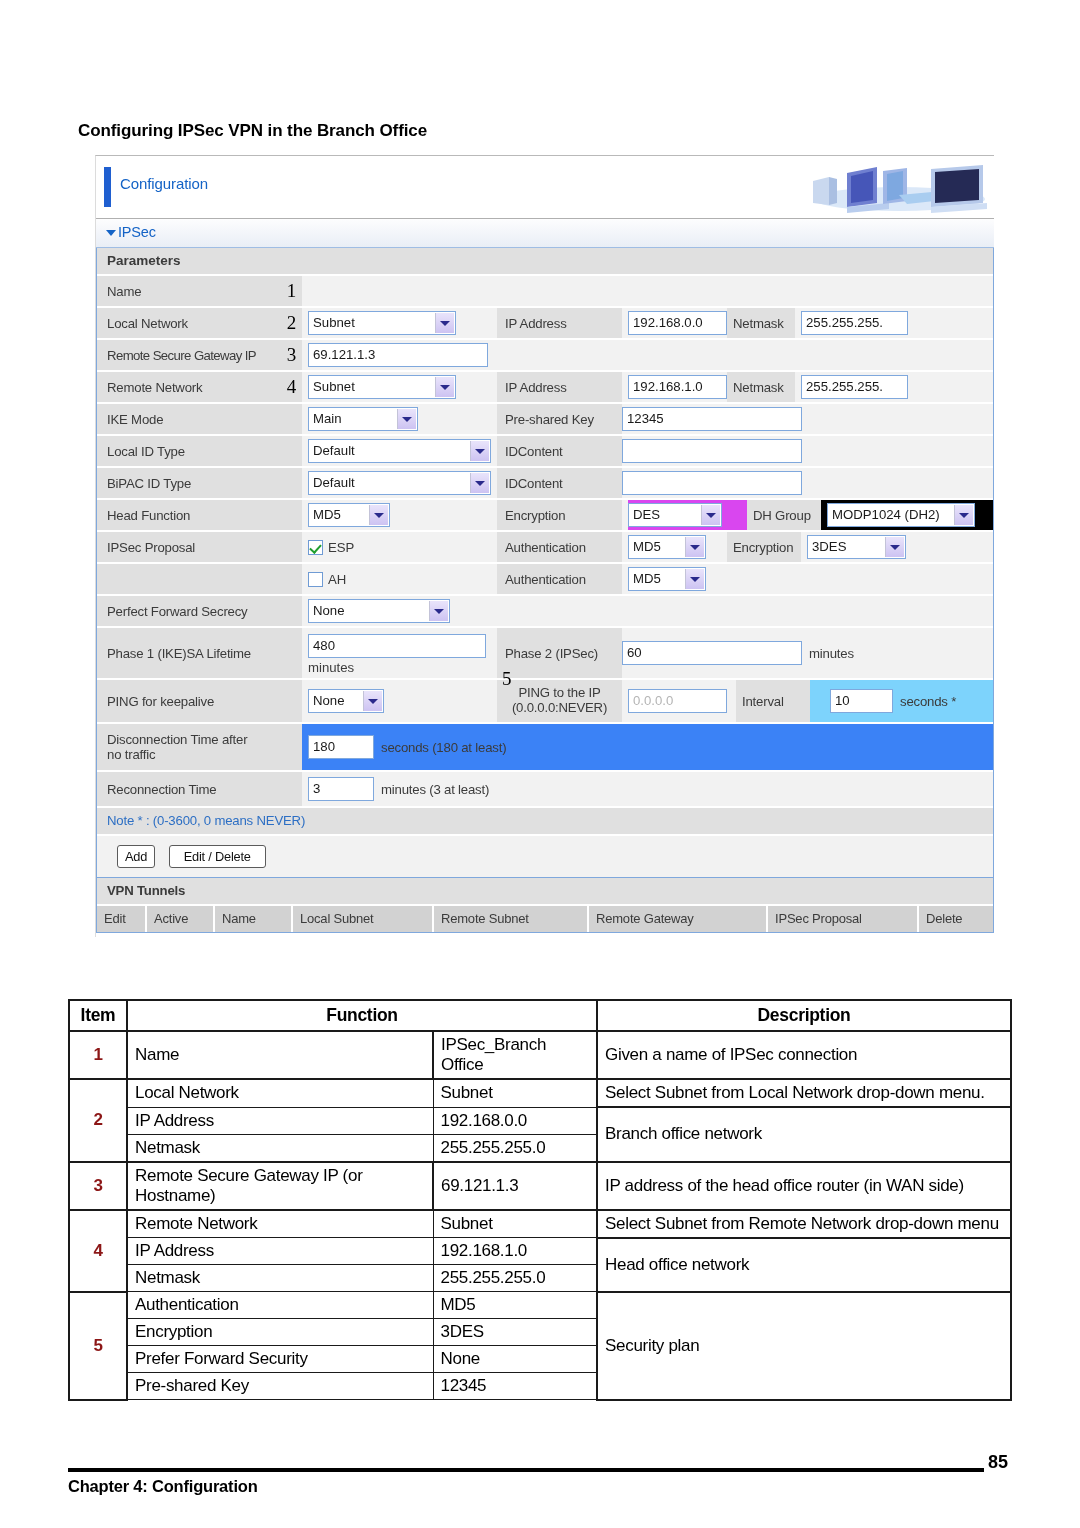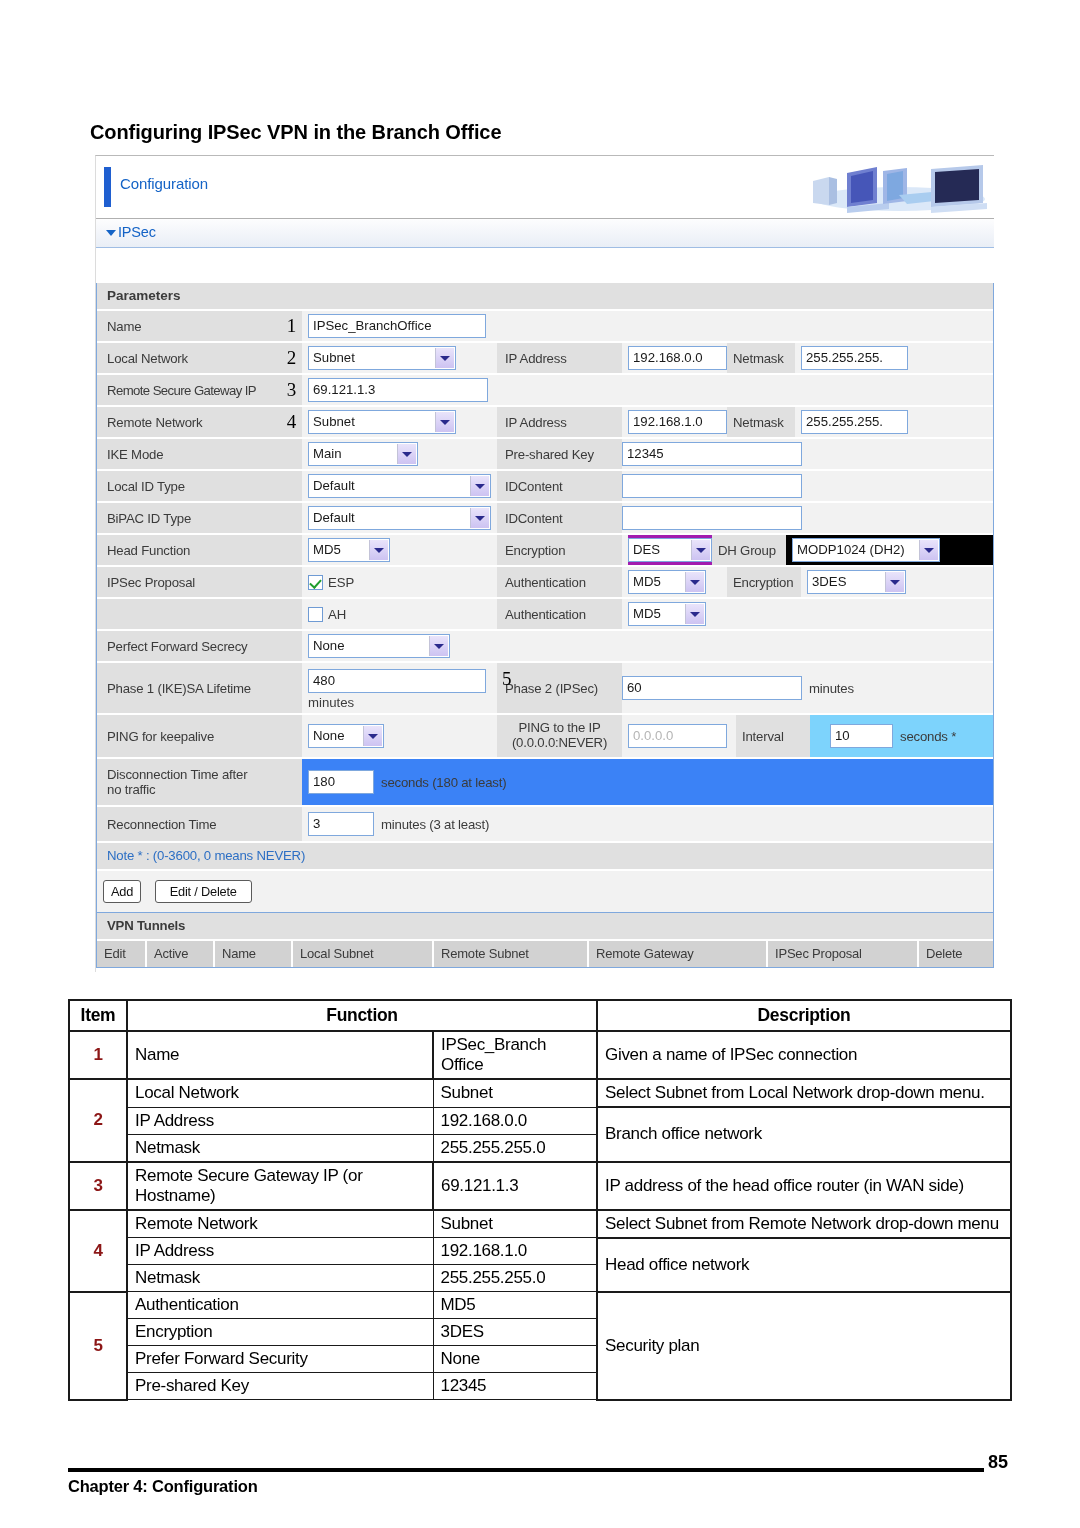--- a/index.html
+++ b/index.html
@@ -16,21 +16,21 @@
   
   .runhead{
     position:absolute;left:0;top:62px;width:1012px;
     text-align:right;
     font-size:19.5px;font-weight:bold;letter-spacing:-0.2px;
   }
 
   
   .sect-h{
     position:absolute;left:78px;top:121px;
-    font-size:20px;font-weight:bold;letter-spacing:-0.1px;margin-left:12px;
+    font-size:17px;font-weight:bold;letter-spacing:-0.1px;
   }
 
   
   .ui{
     position:absolute;left:95px;top:155px;
     width:898px;
     background:#ffffff;
     border-top:1px solid #b9b9b9;
     border-left:1px solid #dcdcdc;
   }
@@ -75,21 +75,20 @@
     border-left:1px solid #7fa8dd;
     border-right:1px solid #7fa8dd;
     background:#f2f2f2;
   }
   .params-bar{
     height:26px;line-height:26px;
     padding-left:10px;
     font-size:13.5px;font-weight:bold;color:#3b3b3b;
     background:#e0e0e0;
     border-bottom:2px solid #ffffff;
-    margin-top:35px;
   }
 
   
   .row{display:flex;align-items:stretch;
        border-bottom:2px solid #ffffff;min-height:30px;}
   .cell{display:flex;align-items:center;box-sizing:border-box;}
   .lab{
     background:#e0e0e0;color:#3b3b3b;font-size:13.2px;
     padding-left:10px;padding-right:4px;position:relative;
     letter-spacing:-0.2px;
@@ -153,21 +152,21 @@
     font-family:"Liberation Serif", serif;font-size:19px;color:#000;
     transform:none;
   }
 
   .note{
     background:#e0e0e0;height:26px;line-height:26px;padding-left:10px;
     font-size:13.2px;color:#2d6fc4;border-bottom:2px solid #fff;
     letter-spacing:-0.2px;
   }
   .btnbar{
-    background:#f2f2f2;padding:9px 0 9px 6px;
+    background:#f2f2f2;padding:9px 0 9px 20px;
     border-bottom:1px solid #7fa8dd;
   }
   .btn{
     display:inline-block;box-sizing:border-box;height:23px;
     border:1px solid #5b5b5b;border-radius:3px;
     background:#ffffff;
     font-family:"Liberation Sans", sans-serif;font-size:12.8px;color:#111;
     line-height:21px;padding:0 7px;margin-right:9px;letter-spacing:-0.2px;
   }
   .vpn-bar{
@@ -262,23 +261,20 @@
 
     <div class="panel">
 
       <div class="params-bar">Parameters</div>
 
       <div class="row">
         <div class="cell lab w-lab">
           <span>Name</span>
           <span class="callout">1</span>
         </div>
-        <div class="cell fld" style="width:236px">
-          <div class="txt" style="width:178px">IPSec_BranchOffice</div>
-        </div>
         <div class="cell blank" style="width:195px"></div>
         <div class="cell fill"></div>
       </div>
 
       <div class="row">
         <div class="cell lab w-lab">
           <span>Local Network</span>
           <span class="callout">2</span>
         </div>
         <div class="cell fld" style="width:195px">
@@ -386,21 +382,21 @@
           <span>Head Function</span>
         </div>
         <div class="cell fld" style="width:195px">
           <div class="sel w-sel-sm">
             <span>MD5</span>
             <span class="arw"></span>
           </div>
         </div>
         <div class="cell lab2" style="width:125px">Encryption</div>
         <div class="cell" style="width:6px;background:#f2f2f2"></div>
-        <div class="cell" style="width:84px;background:#a21caf">
+        <div class="cell" style="width:119px;background:#d946ef">
           <div class="sel" style="width:94px">
             <span>DES</span>
             <span class="arw"></span>
           </div>
         </div>
         <div class="cell lab2" style="width:74px;padding-left:6px">DH Group</div>
         <div class="cell fill" style="background:#000000;padding-left:6px">
           <div class="sel" style="width:148px">
             <span>MODP1024 (DH2)</span>
             <span class="arw"></span>

